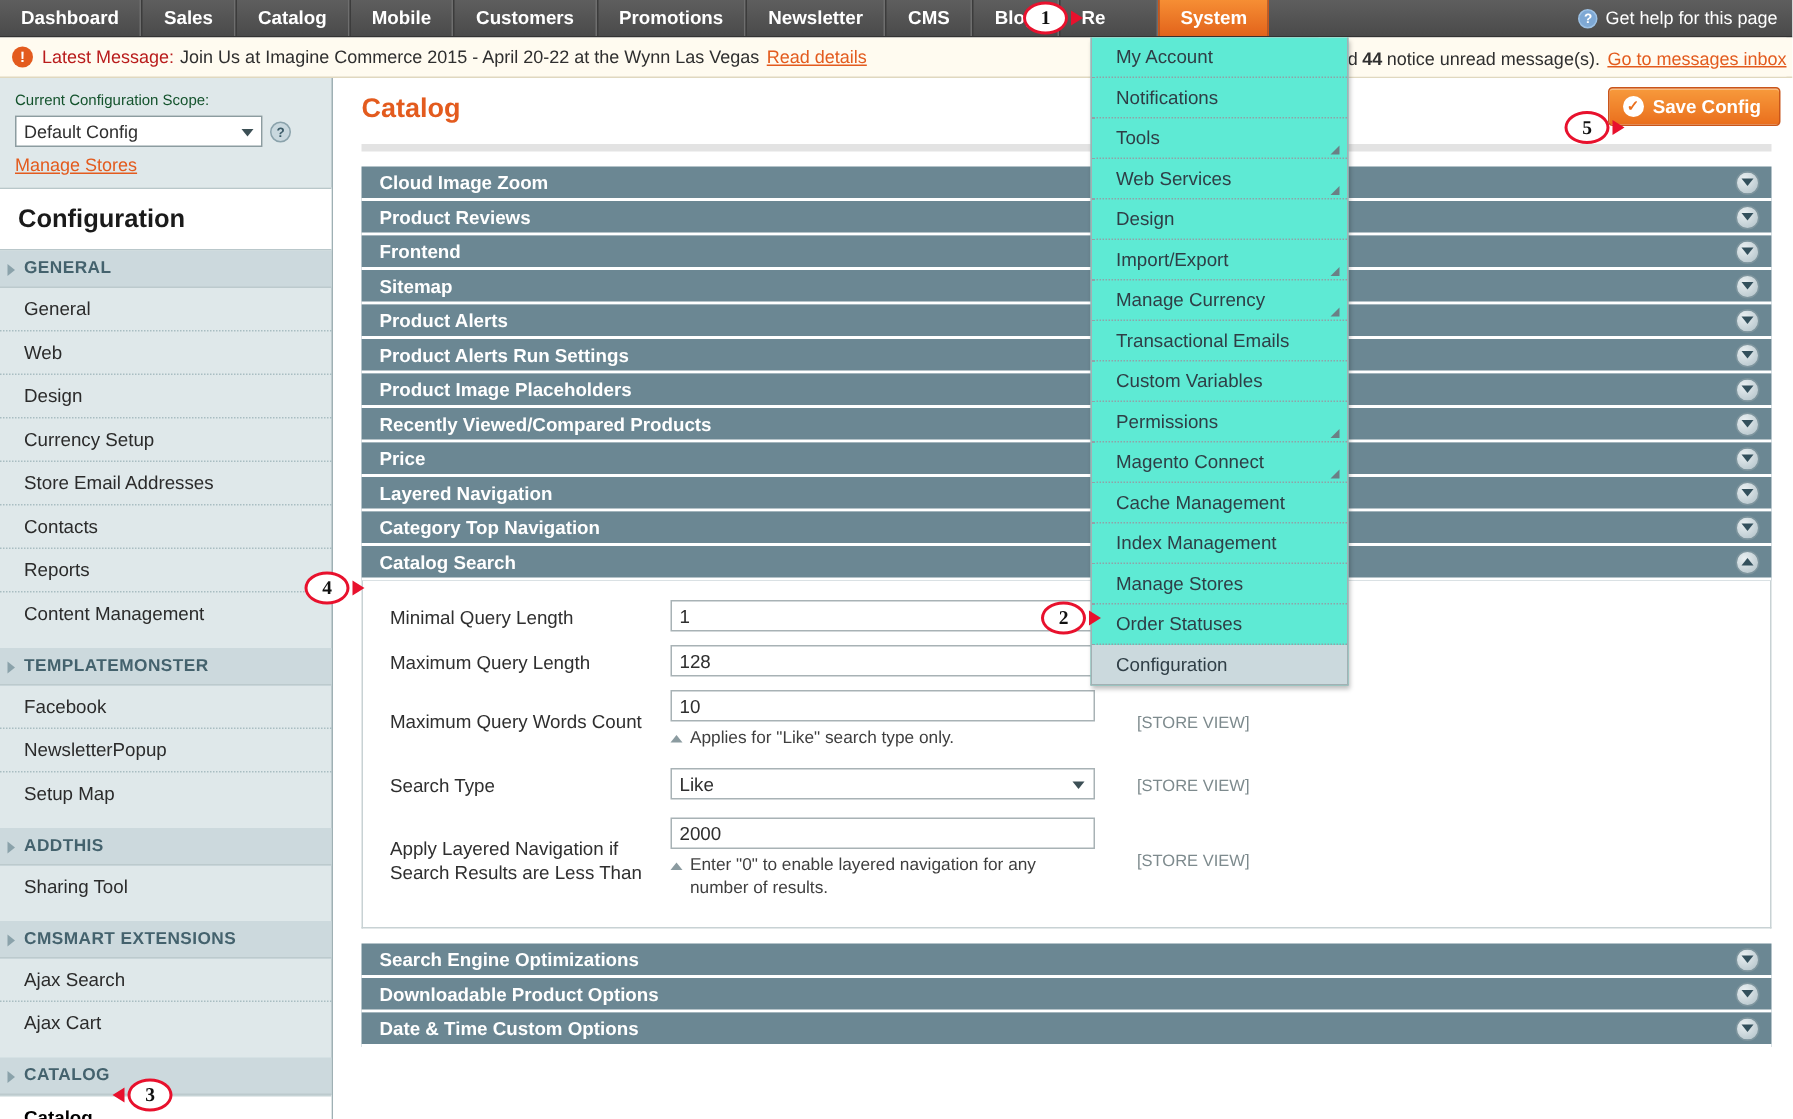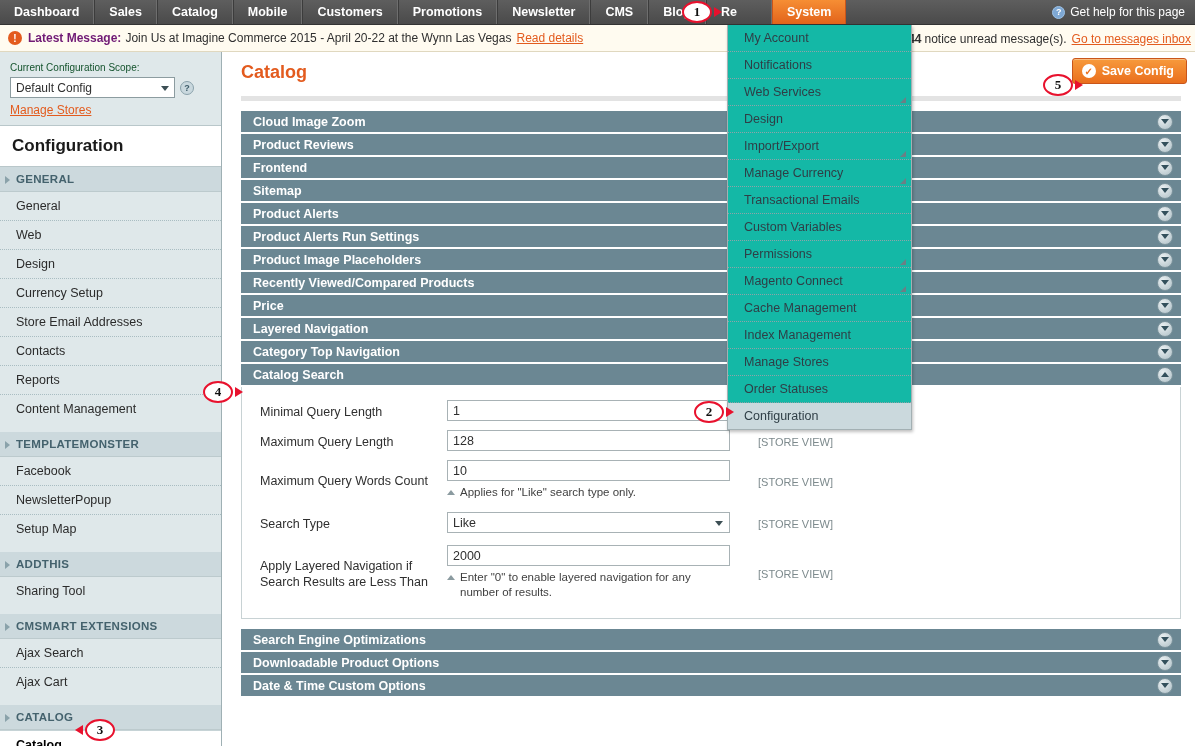--- a/index.html
+++ b/index.html
@@ -42,22 +42,22 @@
   }
   .help-icon {
     width: 13px; height: 13px; border-radius: 50%;
     background: #7ea8d4; color: #fff;
     display: inline-flex; align-items: center; justify-content: center;
     font-size: 9px; font-weight: bold; border: 1px solid #9dc2e6;
   }
 
   
   .dropdown {
-    position: absolute; top: 25px; left: 727px; width: 185px;
-    background: #14b8a6;
+    position: absolute; top: 25px; left: 727px; width: 172px;
+    background: #5eead4;
     border: 1px solid #a3b0b3;
     border-top: none;
     z-index: 90;
     box-shadow: 1px 2px 3px rgba(0,0,0,.25);
   }
   .dropdown .dd-item {
     position: relative;
     padding: 6px 10px 6px 16px;
     font-size: 12.5px; color: #2f3e46;
     border-bottom: 1px dotted #8fa3a8;
@@ -82,21 +82,21 @@
     padding: 0 8px;
     font-size: 12px;
     overflow: hidden;
   }
   .msgbar .warn-icon {
     width: 14px; height: 14px; border-radius: 50%;
     background: #e35b1e; color: #fff;
     display: inline-flex; align-items: center; justify-content: center;
     font-size: 10px; font-weight: bold; margin-right: 6px; flex: none;
   }
-  .msgbar .msg-label { color: #701a75; font-weight: bold; margin-right: 4px; }
+  .msgbar .msg-label { color: #b91c1c; font-weight: normal; margin-right: 4px; }
   .msgbar .msg-text { color: #2f2f2f; }
   .msgbar a { color: #e35b1e; text-decoration: underline; }
   .msgbar .msg-right {
     position: absolute; right: 4px; top: 0; height: 27px;
     display: flex; align-items: center; white-space: nowrap;
     background: #fffbf0; padding-left: 6px;
   }
   .msgbar .msg-right b { margin: 0 3px; }
 
   
@@ -518,20 +518,21 @@
         <span class="sec-toggle">
             <i></i>
           </span>
       </div>
     </div>
   </div>
 
   <div class="dropdown">
     <div class="dd-item">My Account</div>
     <div class="dd-item">Notifications</div>
+    <div class="dd-item"><span>Tools</span><span class="sub-arrow"></span></div>
     <div class="dd-item"><span>Web Services</span><span class="sub-arrow"></span></div>
     <div class="dd-item">Design</div>
     <div class="dd-item"><span>Import/Export</span><span class="sub-arrow"></span></div>
     <div class="dd-item"><span>Manage Currency</span><span class="sub-arrow"></span></div>
     <div class="dd-item">Transactional Emails</div>
     <div class="dd-item">Custom Variables</div>
     <div class="dd-item"><span>Permissions</span><span class="sub-arrow"></span></div>
     <div class="dd-item"><span>Magento Connect</span><span class="sub-arrow"></span></div>
     <div class="dd-item">Cache Management</div>
     <div class="dd-item">Index Management</div>

